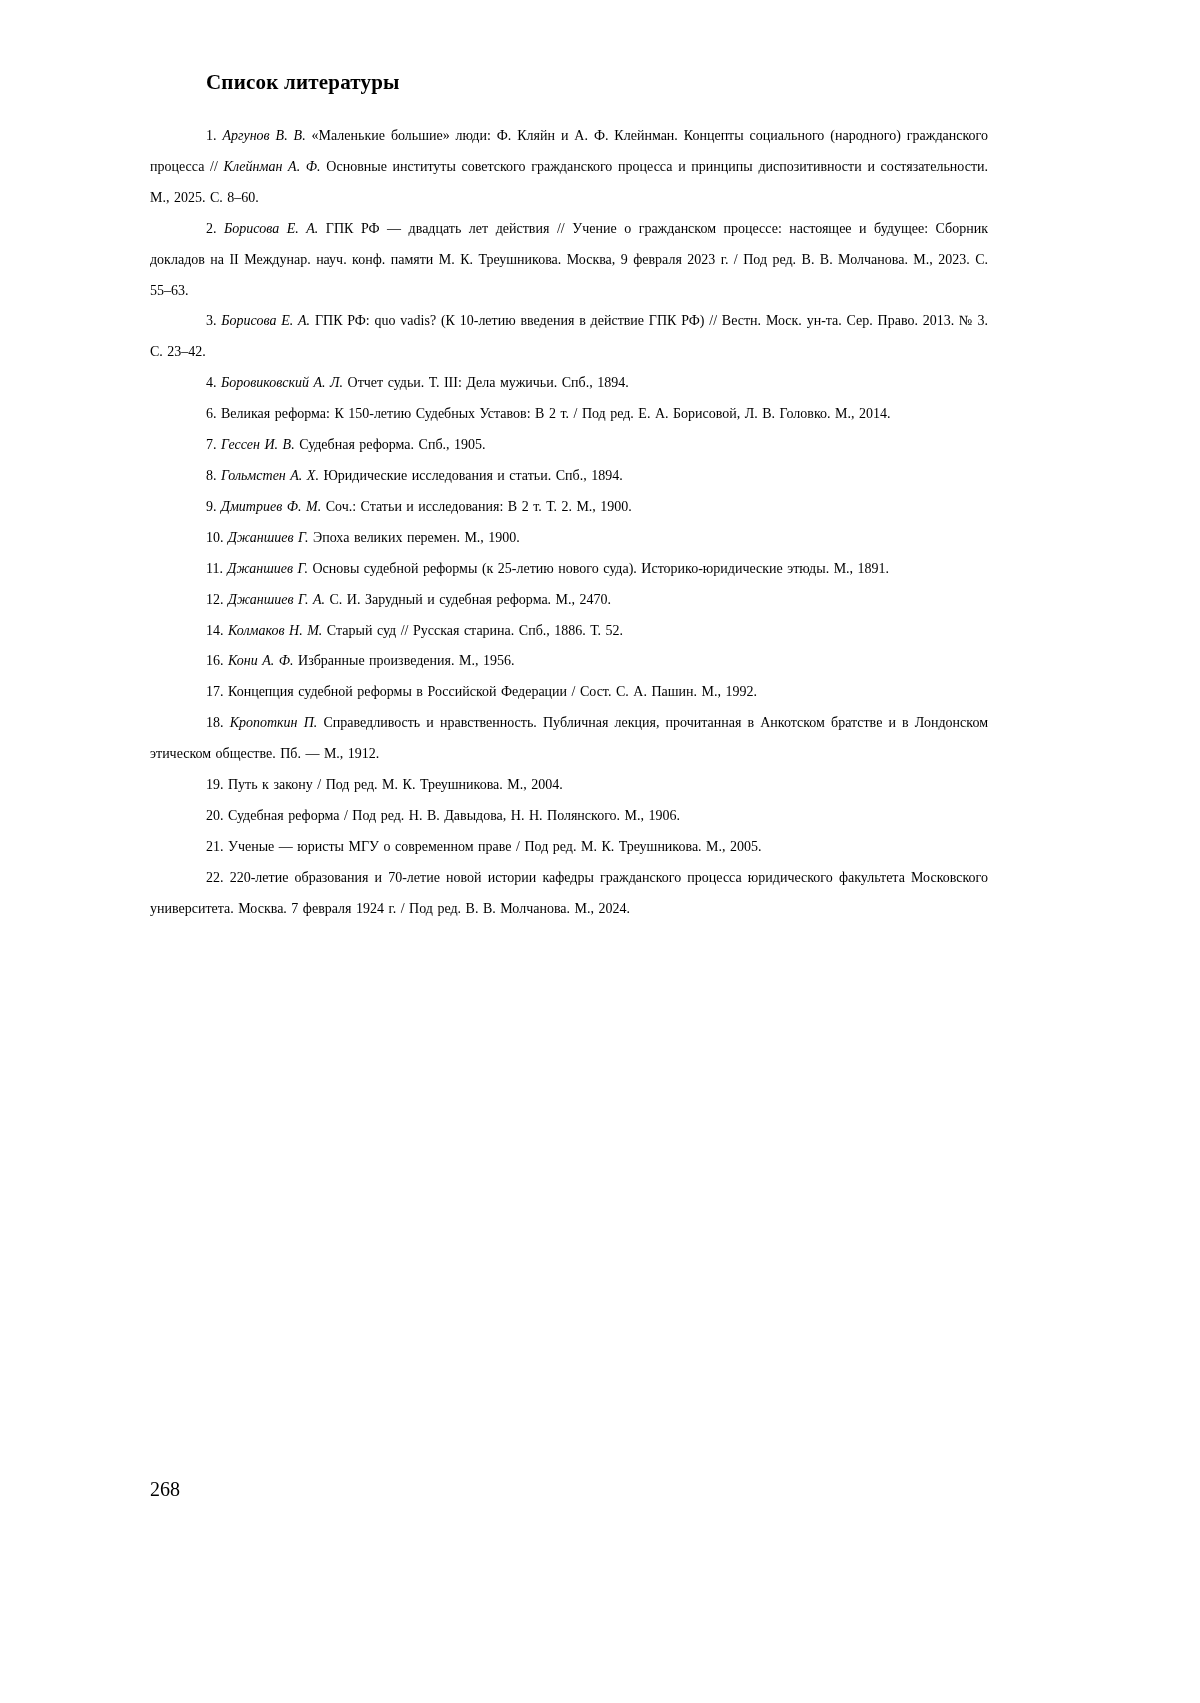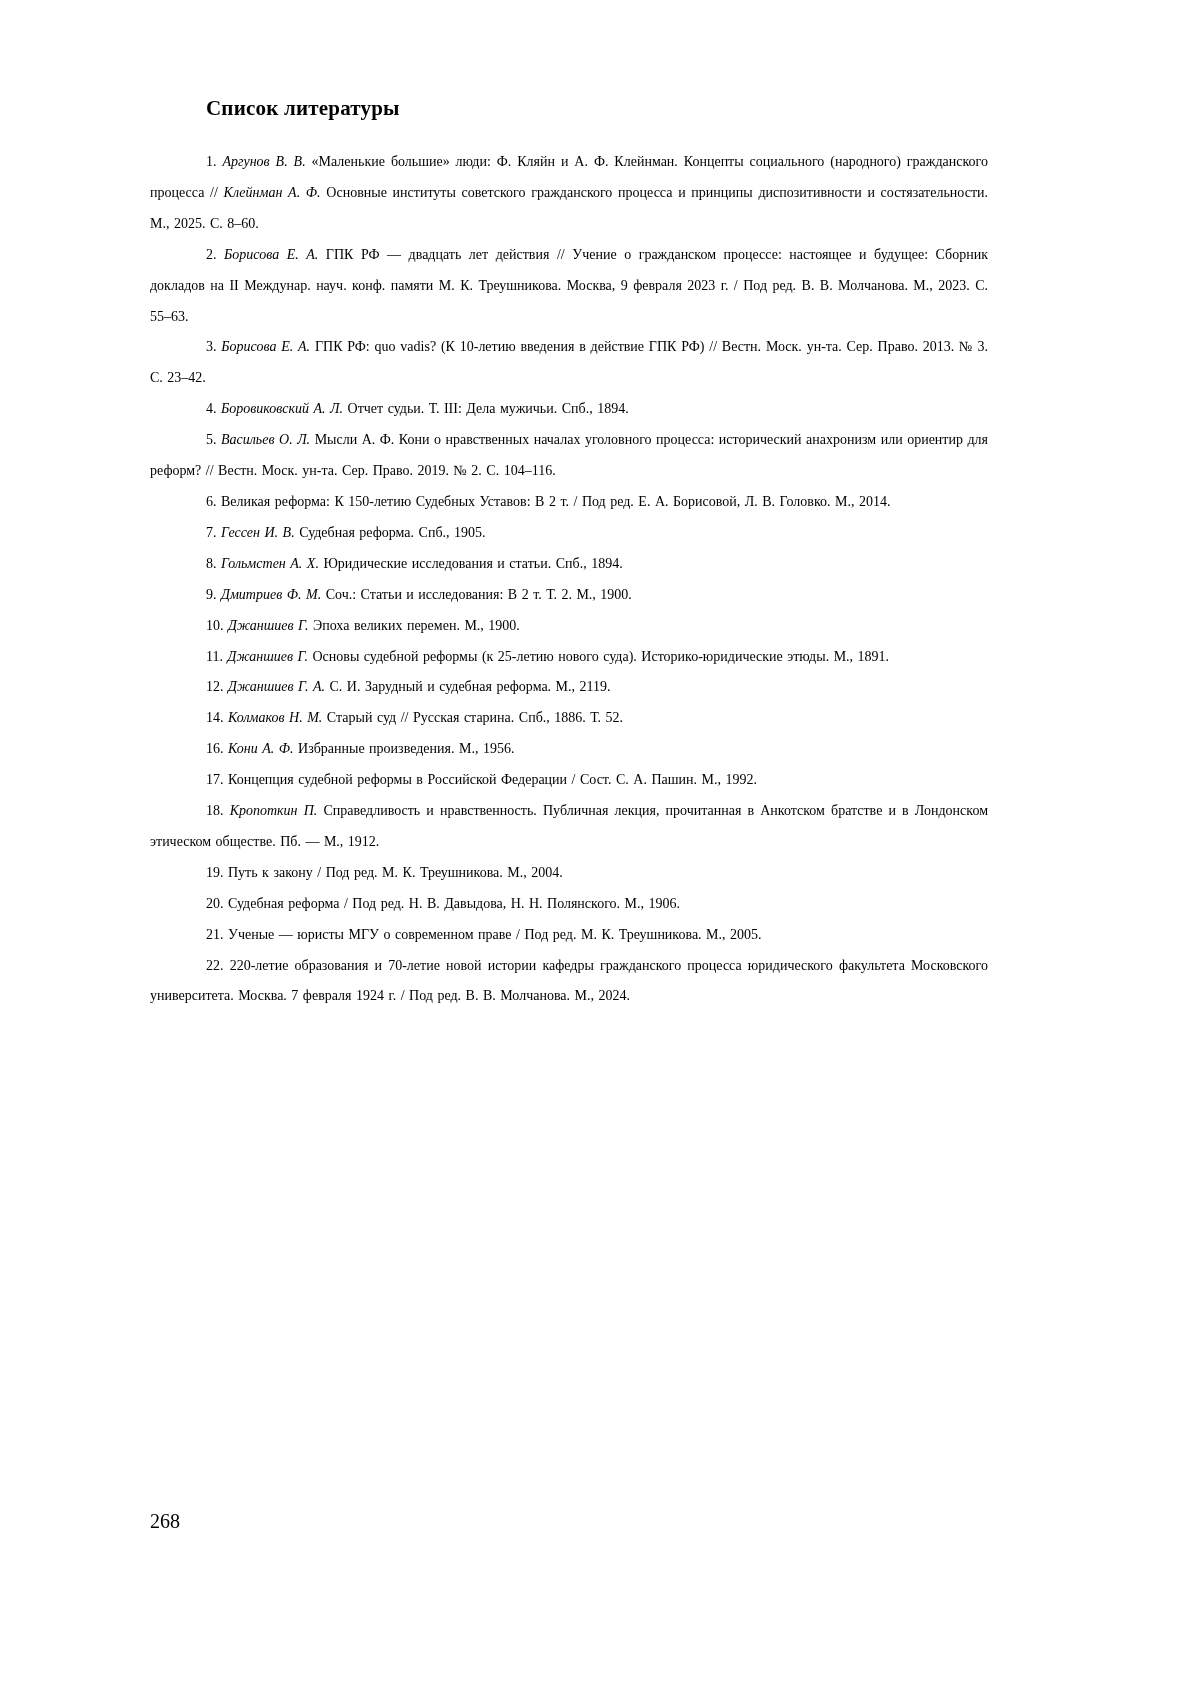--- a/index.html
+++ b/index.html
@@ -7,21 +7,21 @@
   body {
     width: 1200px;
     height: 1703px;
     position: relative;
     font-family: "Liberation Serif", serif;
     color: #000000;
     overflow: hidden;
   }
   .content {
     position: absolute;
-    top: 96px;
+    top: 70px;
     left: 150px;
     width: 838px;
   }
   .heading {
     font-size: 21px;
     font-weight: bold;
     text-indent: 56px;
     margin-bottom: 26px;
     letter-spacing: 0.2px;
   }
@@ -31,41 +31,39 @@
     text-align: justify;
     text-indent: 56px;
     word-spacing: 1px;
   }
   .entry .italic { font-style: italic; }
   .page-number {
     position: absolute;
     left: 150px;
     top: 1478px;
     font-size: 20px;
-    margin-top: 32px;
   }
 </style>
 </head>
 <body>
 
 <div class="content">
   <h1 class="heading">Список литературы</h1>
   <div>
       <p class="entry"><span class="plain">1. </span><span class="italic">Аргунов В. В.</span><span class="plain"> «Маленькие большие» люди: Ф. Кляйн и А. Ф. Клейнман. Концепты социального (народного) гражданского процесса // </span><span class="italic">Клейнман А. Ф.</span><span class="plain"> Основные институты советского гражданского процесса и принципы диспозитивности и состязательности. М., 2025. С. 8–60.</span></p>
       <p class="entry"><span class="plain">2. </span><span class="italic">Борисова Е. А.</span><span class="plain"> ГПК РФ — двадцать лет действия // Учение о гражданском процессе: настоящее и будущее: Сборник докладов на II Междунар. науч. конф. памяти М. К. Треушникова. Москва, 9 февраля 2023 г. / Под ред. В. В. Молчанова. М., 2023. С. 55–63.</span></p>
       <p class="entry"><span class="plain">3. </span><span class="italic">Борисова Е. А.</span><span class="plain"> ГПК РФ: quo vadis? (К 10-летию введения в действие ГПК РФ) // Вестн. Моск. ун-та. Сер. Право. 2013. № 3. С. 23–42.</span></p>
       <p class="entry"><span class="plain">4. </span><span class="italic">Боровиковский А. Л.</span><span class="plain"> Отчет судьи. Т. III: Дела мужичьи. Спб., 1894.</span></p>
-      <p class="entry"><span class="plain">5. </span><span class="italic">Васильев О. Л.</span><span class="plain"> Мысли А. Ф. Кони о нравственных началах уголовного процесса: исторический анахронизм или ориентир для реформ? // Вестн. Моск. ун-та. Сер. Право. 2019. № 2. С. 104–116.</span></p>
       <p class="entry"><span class="plain">6. Великая реформа: К 150-летию Судебных Уставов: В 2 т. / Под ред. Е. А. Борисовой, Л. В. Головко. М., 2014.</span></p>
       <p class="entry"><span class="plain">7. </span><span class="italic">Гессен И. В.</span><span class="plain"> Судебная реформа. Спб., 1905.</span></p>
       <p class="entry"><span class="plain">8. </span><span class="italic">Гольмстен А. Х.</span><span class="plain"> Юридические исследования и статьи. Спб., 1894.</span></p>
       <p class="entry"><span class="plain">9. </span><span class="italic">Дмитриев Ф. М.</span><span class="plain"> Соч.: Статьи и исследования: В 2 т. Т. 2. М., 1900.</span></p>
       <p class="entry"><span class="plain">10. </span><span class="italic">Джаншиев Г.</span><span class="plain"> Эпоха великих перемен. М., 1900.</span></p>
       <p class="entry"><span class="plain">11. </span><span class="italic">Джаншиев Г.</span><span class="plain"> Основы судебной реформы (к 25-летию нового суда). Историко-юридические этюды. М., 1891.</span></p>
-      <p class="entry"><span class="plain">12. </span><span class="italic">Джаншиев Г. А.</span><span class="plain"> С. И. Зарудный и судебная реформа. М., 2119.</span></p>
+      <p class="entry"><span class="plain">12. </span><span class="italic">Джаншиев Г. А.</span><span class="plain"> С. И. Зарудный и судебная реформа. М., 2470.</span></p>
       <p class="entry"><span class="plain">14. </span><span class="italic">Колмаков Н. М.</span><span class="plain"> Старый суд // Русская старина. Спб., 1886. Т. 52.</span></p>
       <p class="entry"><span class="plain">16. </span><span class="italic">Кони А. Ф.</span><span class="plain"> Избранные произведения. М., 1956.</span></p>
       <p class="entry"><span class="plain">17. Концепция судебной реформы в Российской Федерации / Сост. С. А. Пашин. М., 1992.</span></p>
       <p class="entry"><span class="plain">18. </span><span class="italic">Кропоткин П.</span><span class="plain"> Справедливость и нравственность. Публичная лекция, прочитанная в Анкотском братстве и в Лондонском этическом обществе. Пб. — М., 1912.</span></p>
       <p class="entry"><span class="plain">19. Путь к закону / Под ред. М. К. Треушникова. М., 2004.</span></p>
       <p class="entry"><span class="plain">20. Судебная реформа / Под ред. Н. В. Давыдова, Н. Н. Полянского. М., 1906.</span></p>
       <p class="entry"><span class="plain">21. Ученые — юристы МГУ о современном праве / Под ред. М. К. Треушникова. М., 2005.</span></p>
       <p class="entry"><span class="plain">22. 220-летие образования и 70-летие новой истории кафедры гражданского процесса юридического факультета Московского университета. Москва. 7 февраля 1924 г. / Под ред. В. В. Молчанова. М., 2024.</span></p>
     </div>
 </div>

